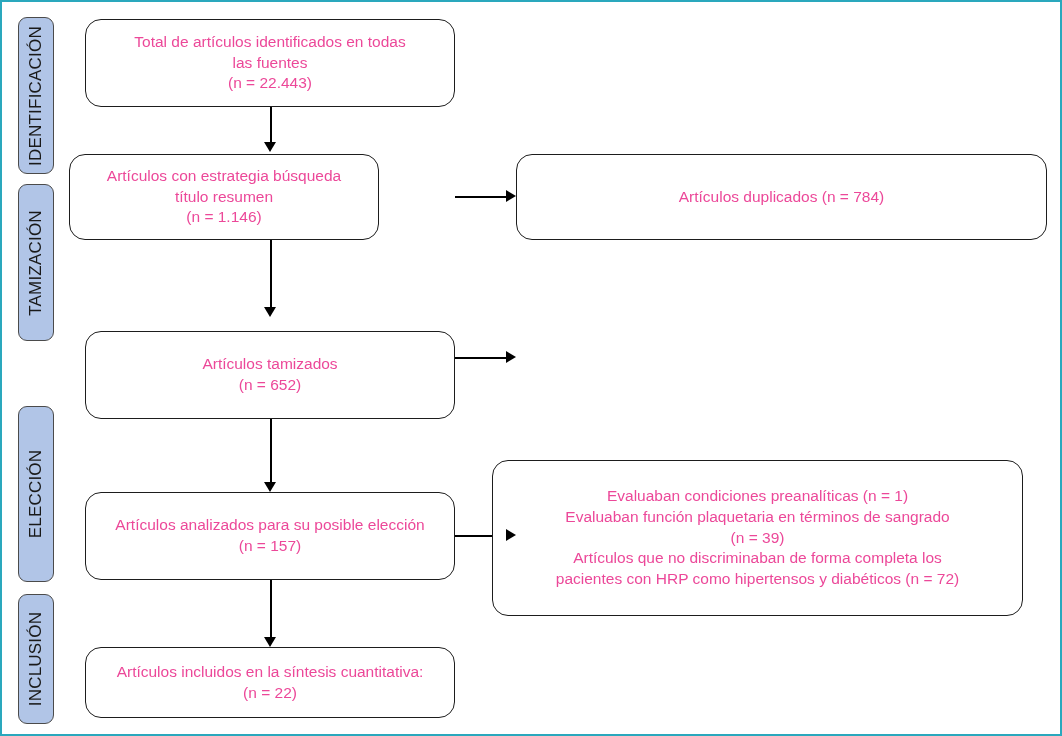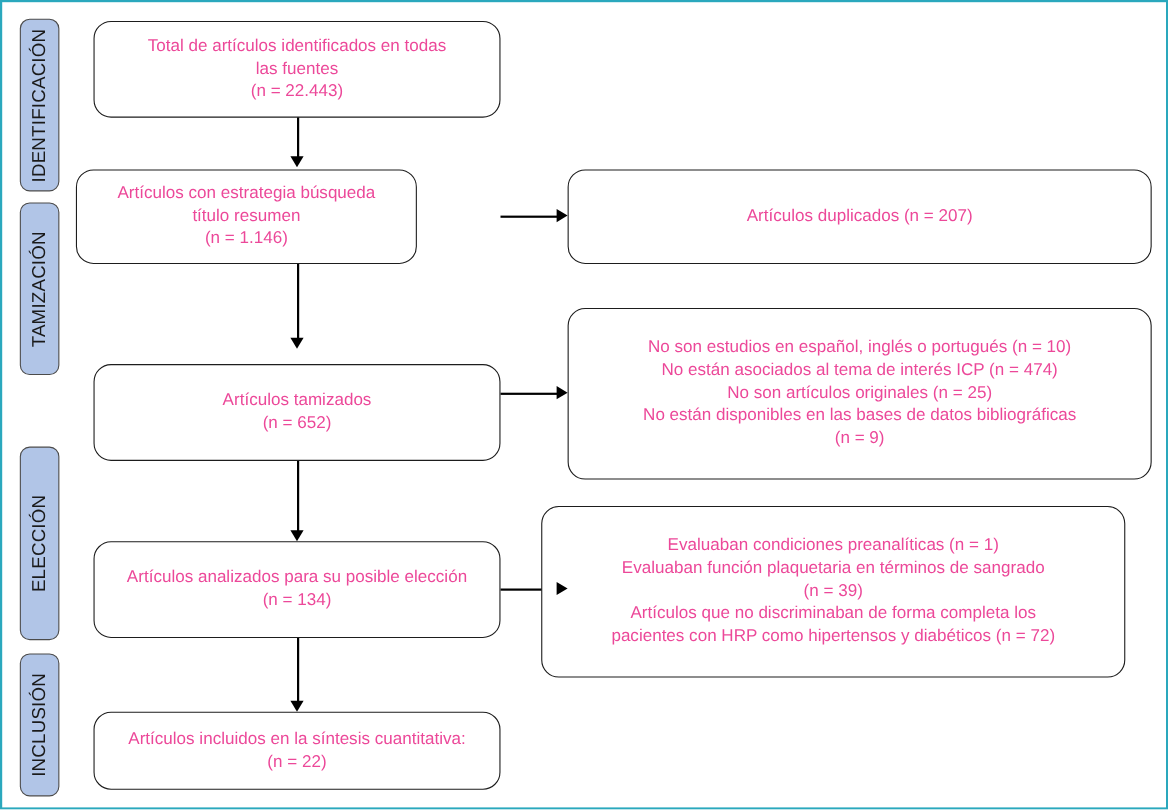--- a/index.html
+++ b/index.html
@@ -145,39 +145,32 @@
 (n = 1.146)</span>
   </div>
 
   <div class="flow-box" style="left:83px; top:329px; width:370px; height:88px;">
     <span class="box-text">Artículos tamizados
 (n = 652)</span>
   </div>
 
   <div class="flow-box" style="left:83px; top:490px; width:370px; height:88px;">
     <span class="box-text">Artículos analizados para su posible elección
-(n = 134)</span>
+(n = 157)</span>
   </div>
 
   <div class="flow-box" style="left:83px; top:645px; width:370px; height:71px;">
     <span class="box-text">Artículos incluidos en la síntesis cuantitativa:
 (n = 22)</span>
   </div>
 
   <div class="flow-box" style="left:514px; top:152px; width:531px; height:86px;">
-    <span class="box-text">Artículos duplicados (n = 207)</span>
+    <span class="box-text">Artículos duplicados (n = 784)</span>
   </div>
 
-  <div class="flow-box" style="left:514px; top:278px; width:531px; height:156px;">
-    <span class="box-text">No son estudios en español, inglés o portugués  (n = 10)
-No están asociados al tema de interés ICP (n = 474)
-No son artículos originales (n = 25)
-No están disponibles en las bases de datos bibliográficas
-(n = 9)</span>
-  </div>
 
   <div class="flow-box" style="left:490px; top:458px; width:531px; height:156px;">
     <span class="box-text">Evaluaban condiciones preanalíticas (n = 1)
 Evaluaban función plaquetaria en términos de sangrado
 (n = 39)
 Artículos que no discriminaban de forma completa los
 pacientes con HRP como hipertensos y diabéticos (n = 72)</span>
   </div>
 
 </div>

